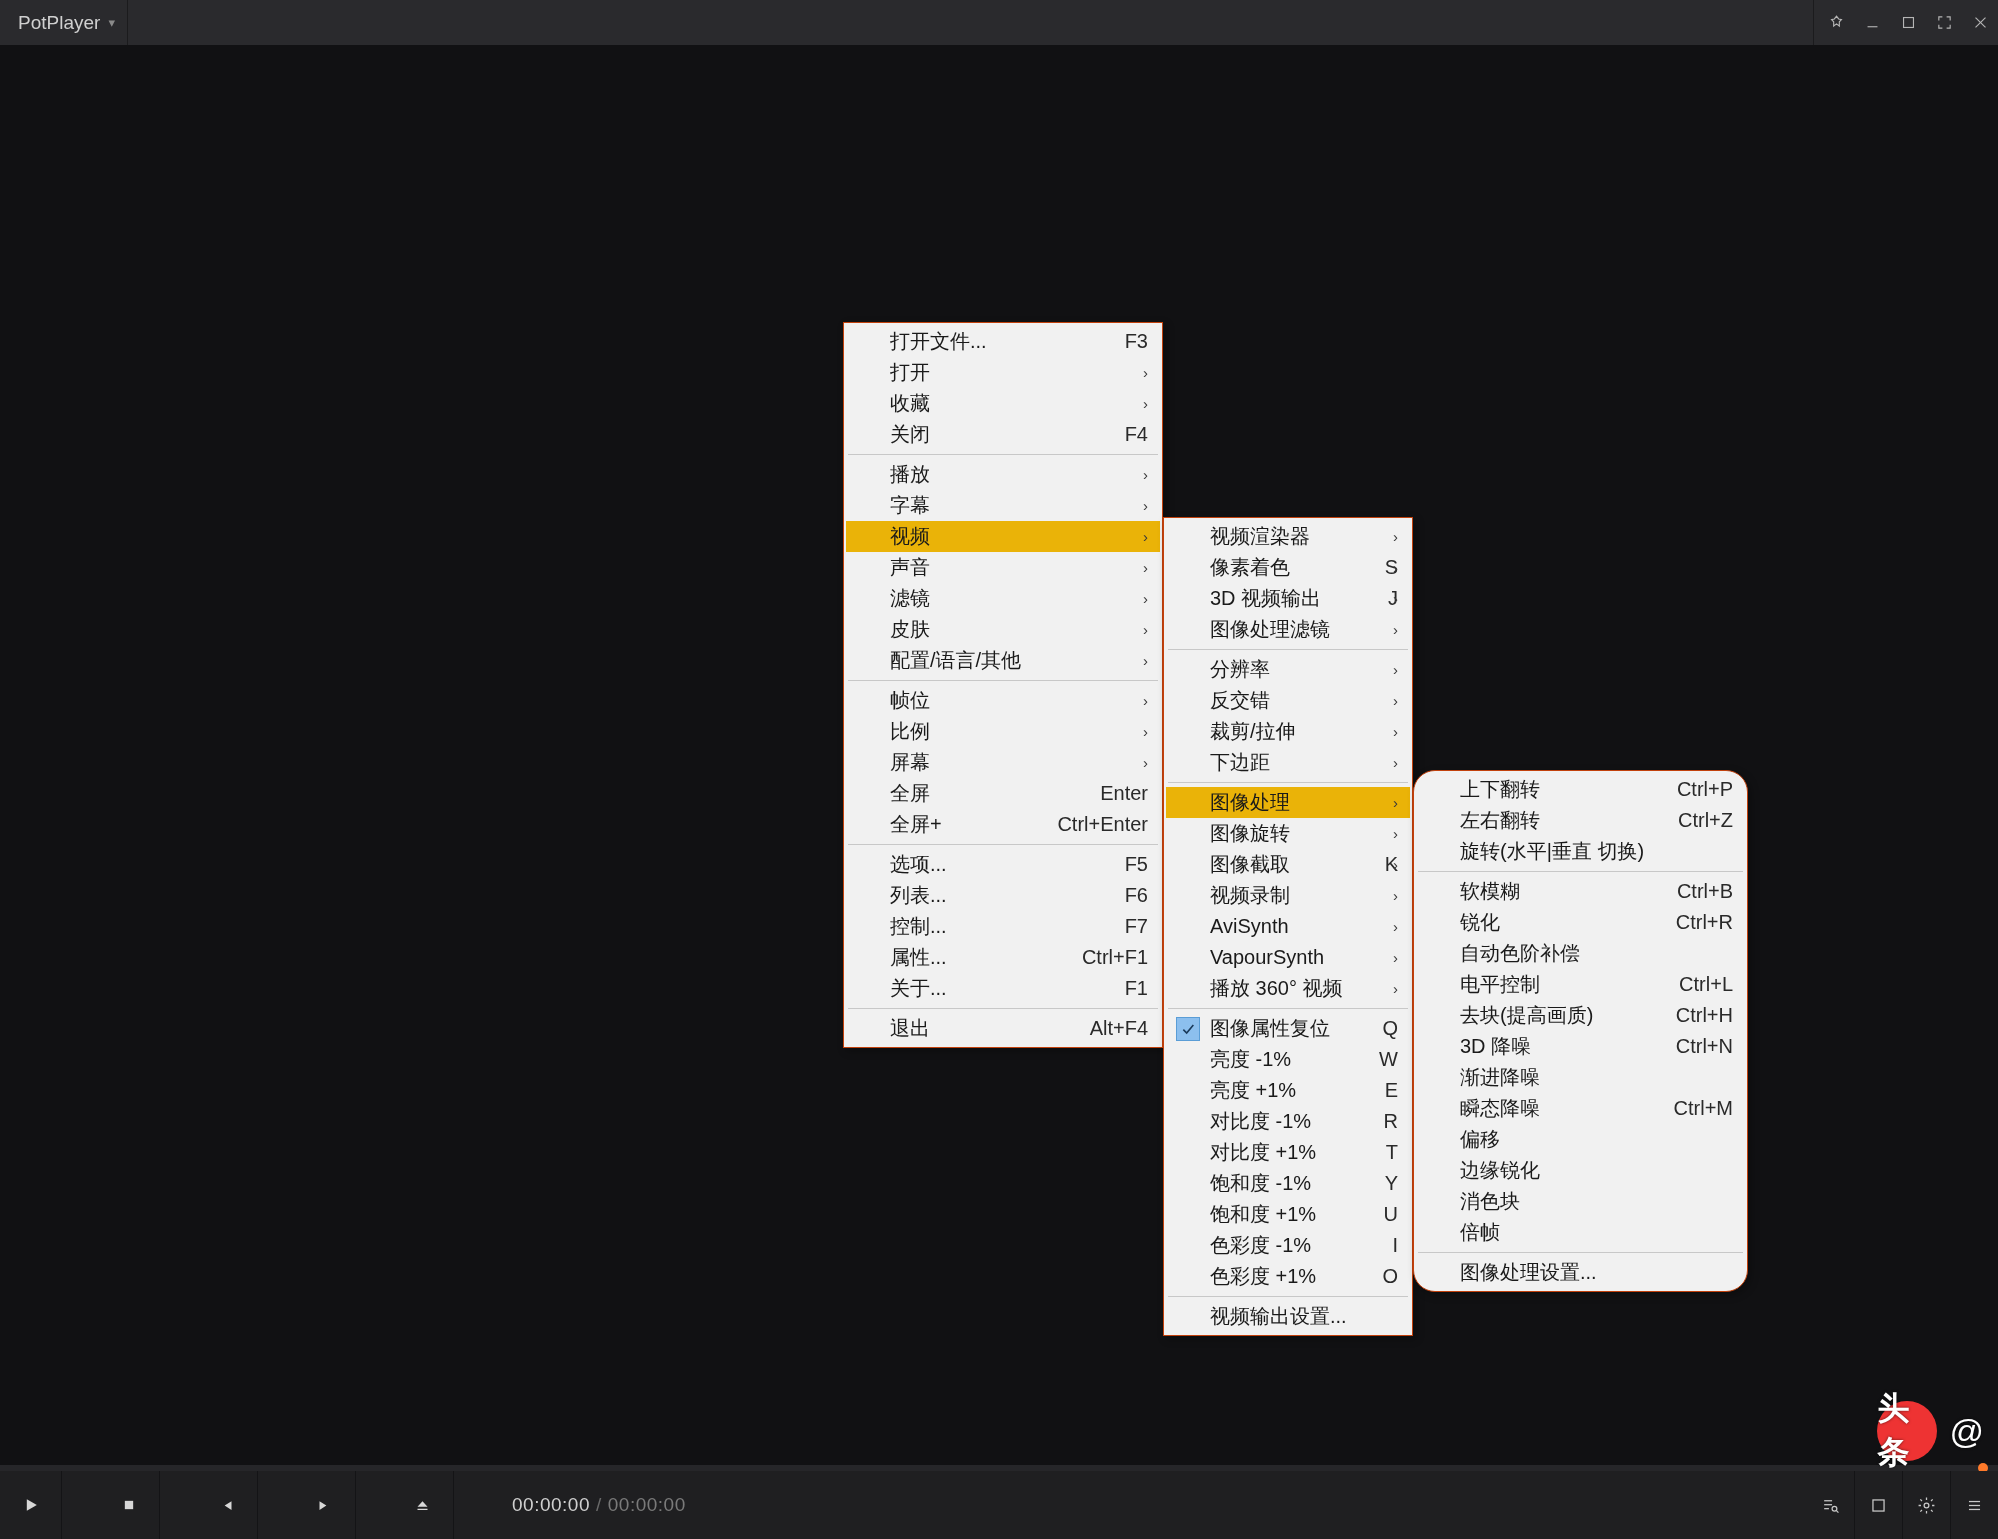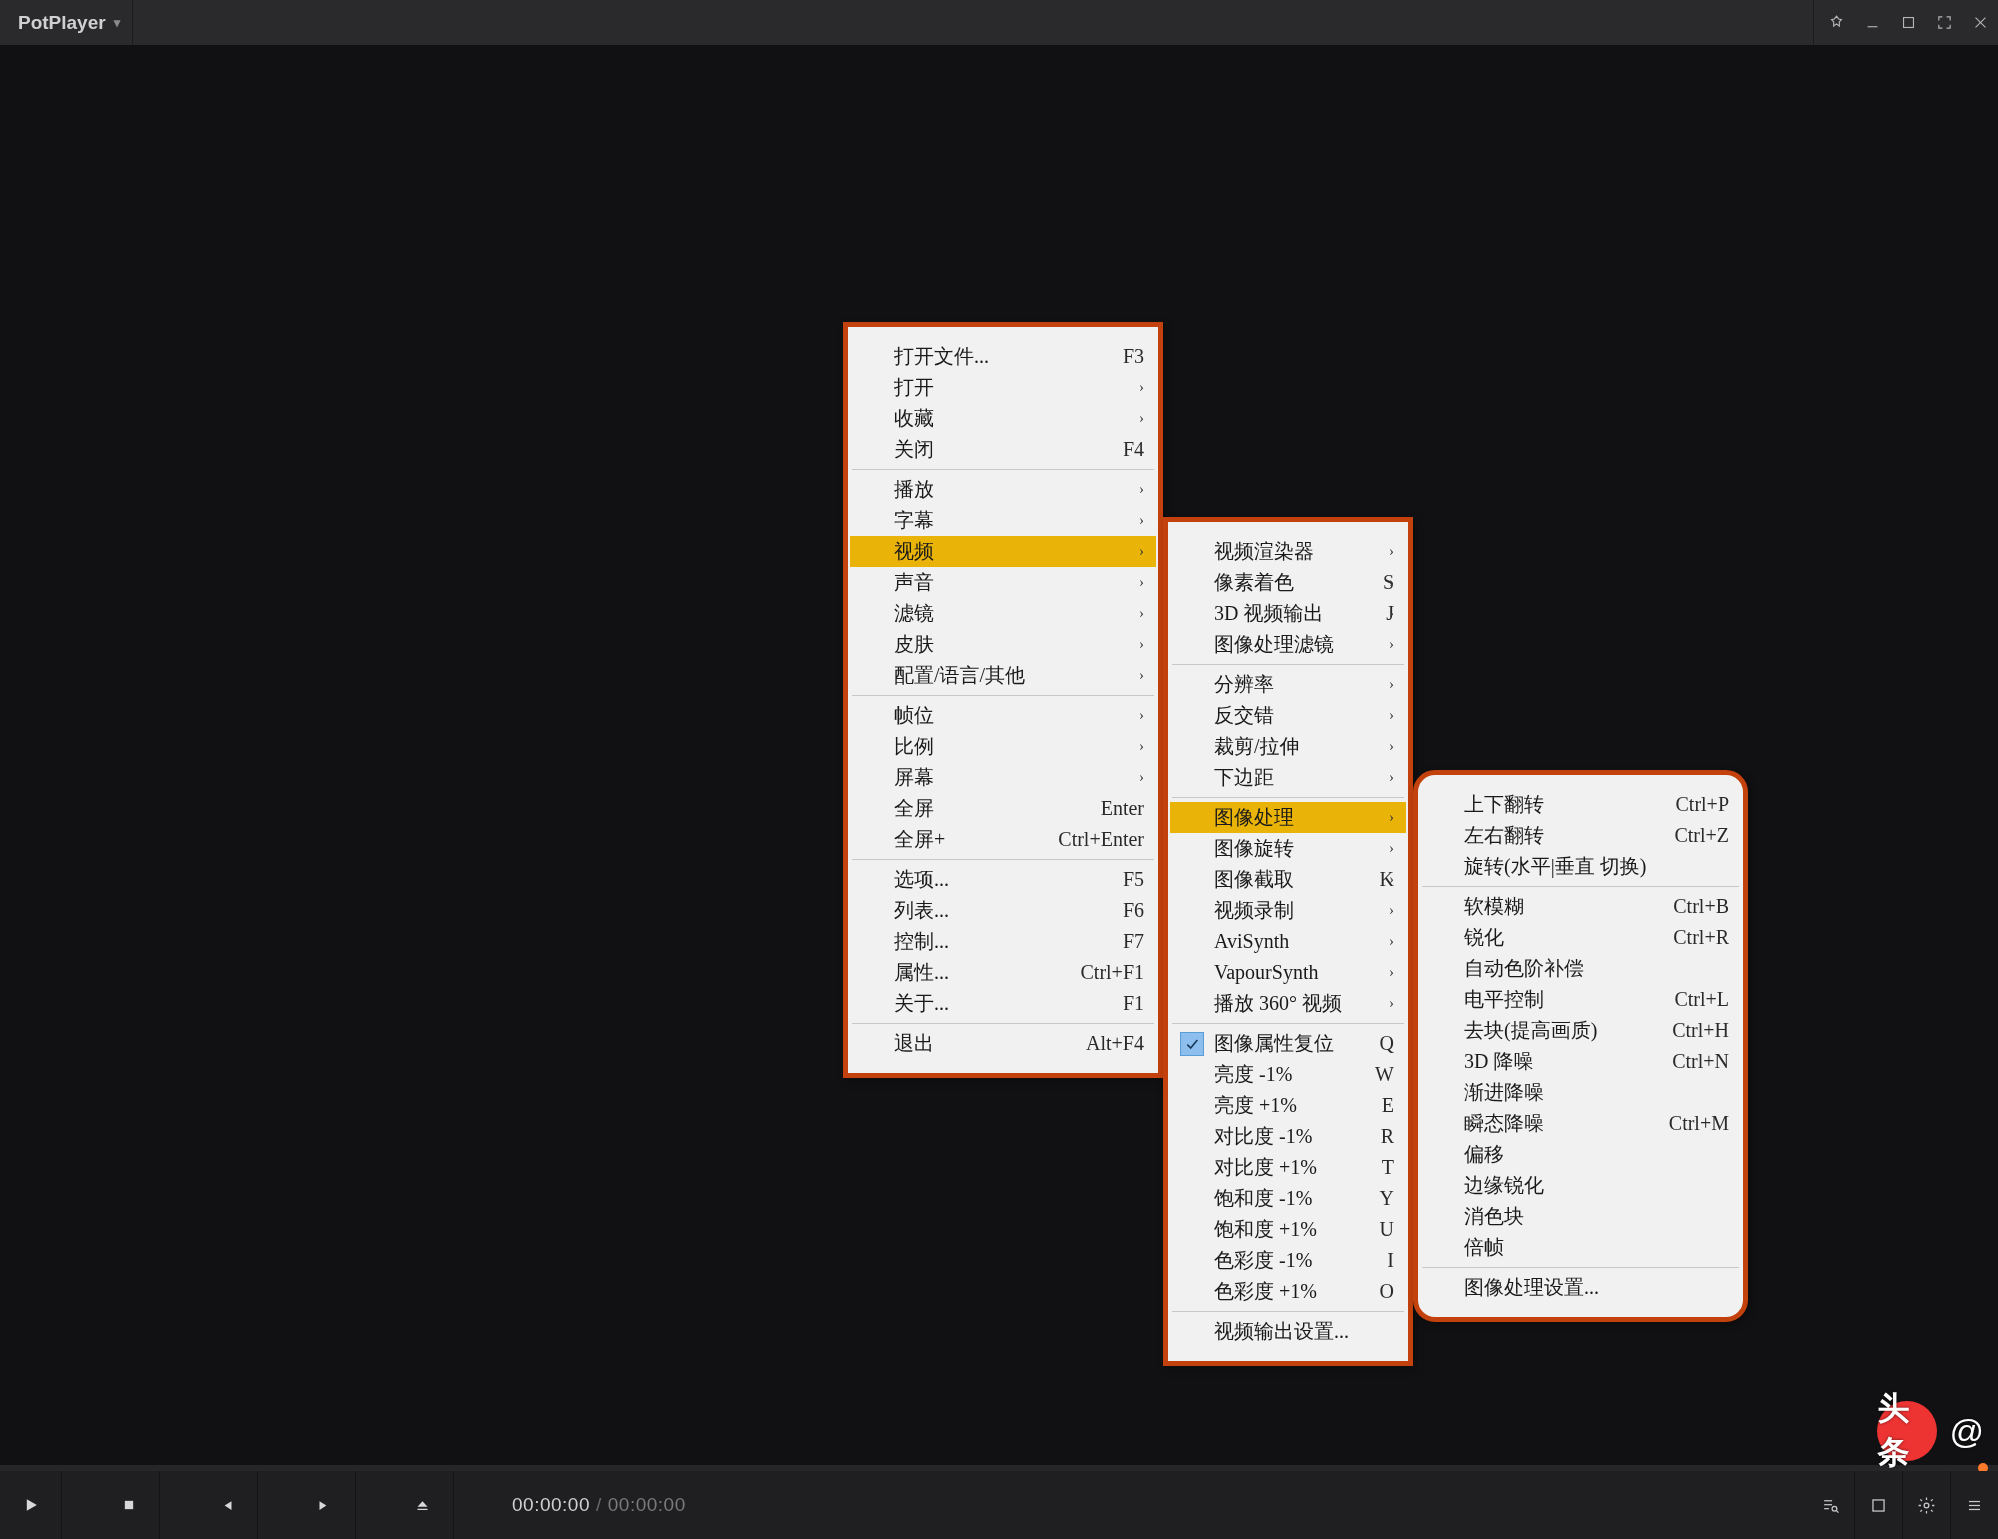--- a/index.html
+++ b/index.html
@@ -1,21 +1,21 @@
 <!DOCTYPE html>
 <html><head>
 <meta charset="utf-8">
 <style>
 * { margin: 0; padding: 0; box-sizing: border-box; -webkit-font-smoothing: antialiased; }
 html, body { width: 1998px; height: 1539px; overflow: hidden; background: #000; font-family: "Microsoft YaHei", "PingFang SC", Arial, sans-serif; }
 #app { position: relative; width: 1998px; height: 1539px; background: #111113; }
 
 
 .titlebar { position: absolute; top: 0; left: 0; right: 0; height: 45px; background: #2a2a2d; display: flex; align-items: center; color: #d0d0d0; font-size: 19px; }
-.title-left { display: flex; align-items: center; height: 100%; padding: 0 12px 0 18px; border-right: 1px solid #1b1b1d; gap: 8px; font-weight: bold; }
+.title-left { display: flex; align-items: center; height: 100%; padding: 0 12px 0 18px; border-right: 1px solid #1b1b1d; gap: 8px; }
 .title-left .chev { font-size: 13px; color: #8a8a8a; }
 .title-right { margin-left: auto; display: flex; align-items: center; height: 100%; }
 .title-btn { width: 36px; height: 100%; display: flex; align-items: center; justify-content: center; color: #b5b5b5; }
 .title-btn svg { width: 17px; height: 17px; stroke: currentColor; fill: none; stroke-width: 1.6; }
 .title-sep { width: 1px; height: 100%; background: #1b1b1d; margin: 0 4px 0 4px; }
 
 
 .video-area { position: absolute; top: 45px; left: 0; right: 0; bottom: 70px; background: #111113; }
 .video-area::after { content: ""; position: absolute; left: 0; right: 0; bottom: 0; height: 2px; background: #262629; }
 
@@ -30,21 +30,21 @@
 .ctrl-btn.sm svg { width: 15px; height: 15px; }
 .time { padding: 0 22px; font-size: 19px; letter-spacing: 0.5px; }
 .time .sep { color: #6a6a6a; padding: 0 6px; }
 .time .dur { color: #7a7a7a; }
 .controls-right { margin-left: auto; display: flex; align-items: center; height: 100%; }
 .controls-right .ctrl-btn { border-right: none; border-left: 1px solid #141416; width: 48px; }
 .controls-right .ctrl-btn:first-child { border-left: none; }
 .controls-right svg { width: 19px; height: 19px; fill: none; stroke: #c8c8c8; stroke-width: 1.6; }
 
 
-.menu { position: absolute; background: #f1f1f1; border: 5px solid #c2410c; box-shadow: 3px 3px 8px rgba(0,0,0,0.3); padding: 14px 2px; font-size: 20px; color: #1a1a1a; font-family: Liberation Serif, serif; }
+.menu { position: absolute; background: #f1f1f1; border: 1px solid #c2410c; box-shadow: 3px 3px 8px rgba(0,0,0,0.3); padding: 3px 2px; font-size: 20px; color: #1a1a1a; }
 .menu .item { display: flex; align-items: center; height: 31px; padding: 0 12px 0 44px; position: relative; white-space: nowrap; }
 .menu .item .label { flex: 1 1 auto; }
 .menu .item .accel { color: #2a2a2a; padding-left: 30px; text-align: right; min-width: 60px; }
 .menu .item .sub { position: absolute; right: 12px; font-size: 15px; color: #3a3a3a; }
 .menu .item.hl { background: #eab308; }
 .menu .item .check { position: absolute; left: 10px; width: 24px; height: 24px; display: flex; align-items: center; justify-content: center; background: #8cbfee; border: 1px solid #5a9dd6; }
 .menu .item .check svg { width: 16px; height: 16px; stroke: #1a3a5a; stroke-width: 2.4; fill: none; }
 .menu .divider { height: 1px; background: #c8c8c8; margin: 4px 2px; }
 
 .menu1 { left: 843px; top: 322px; width: 320px; }

